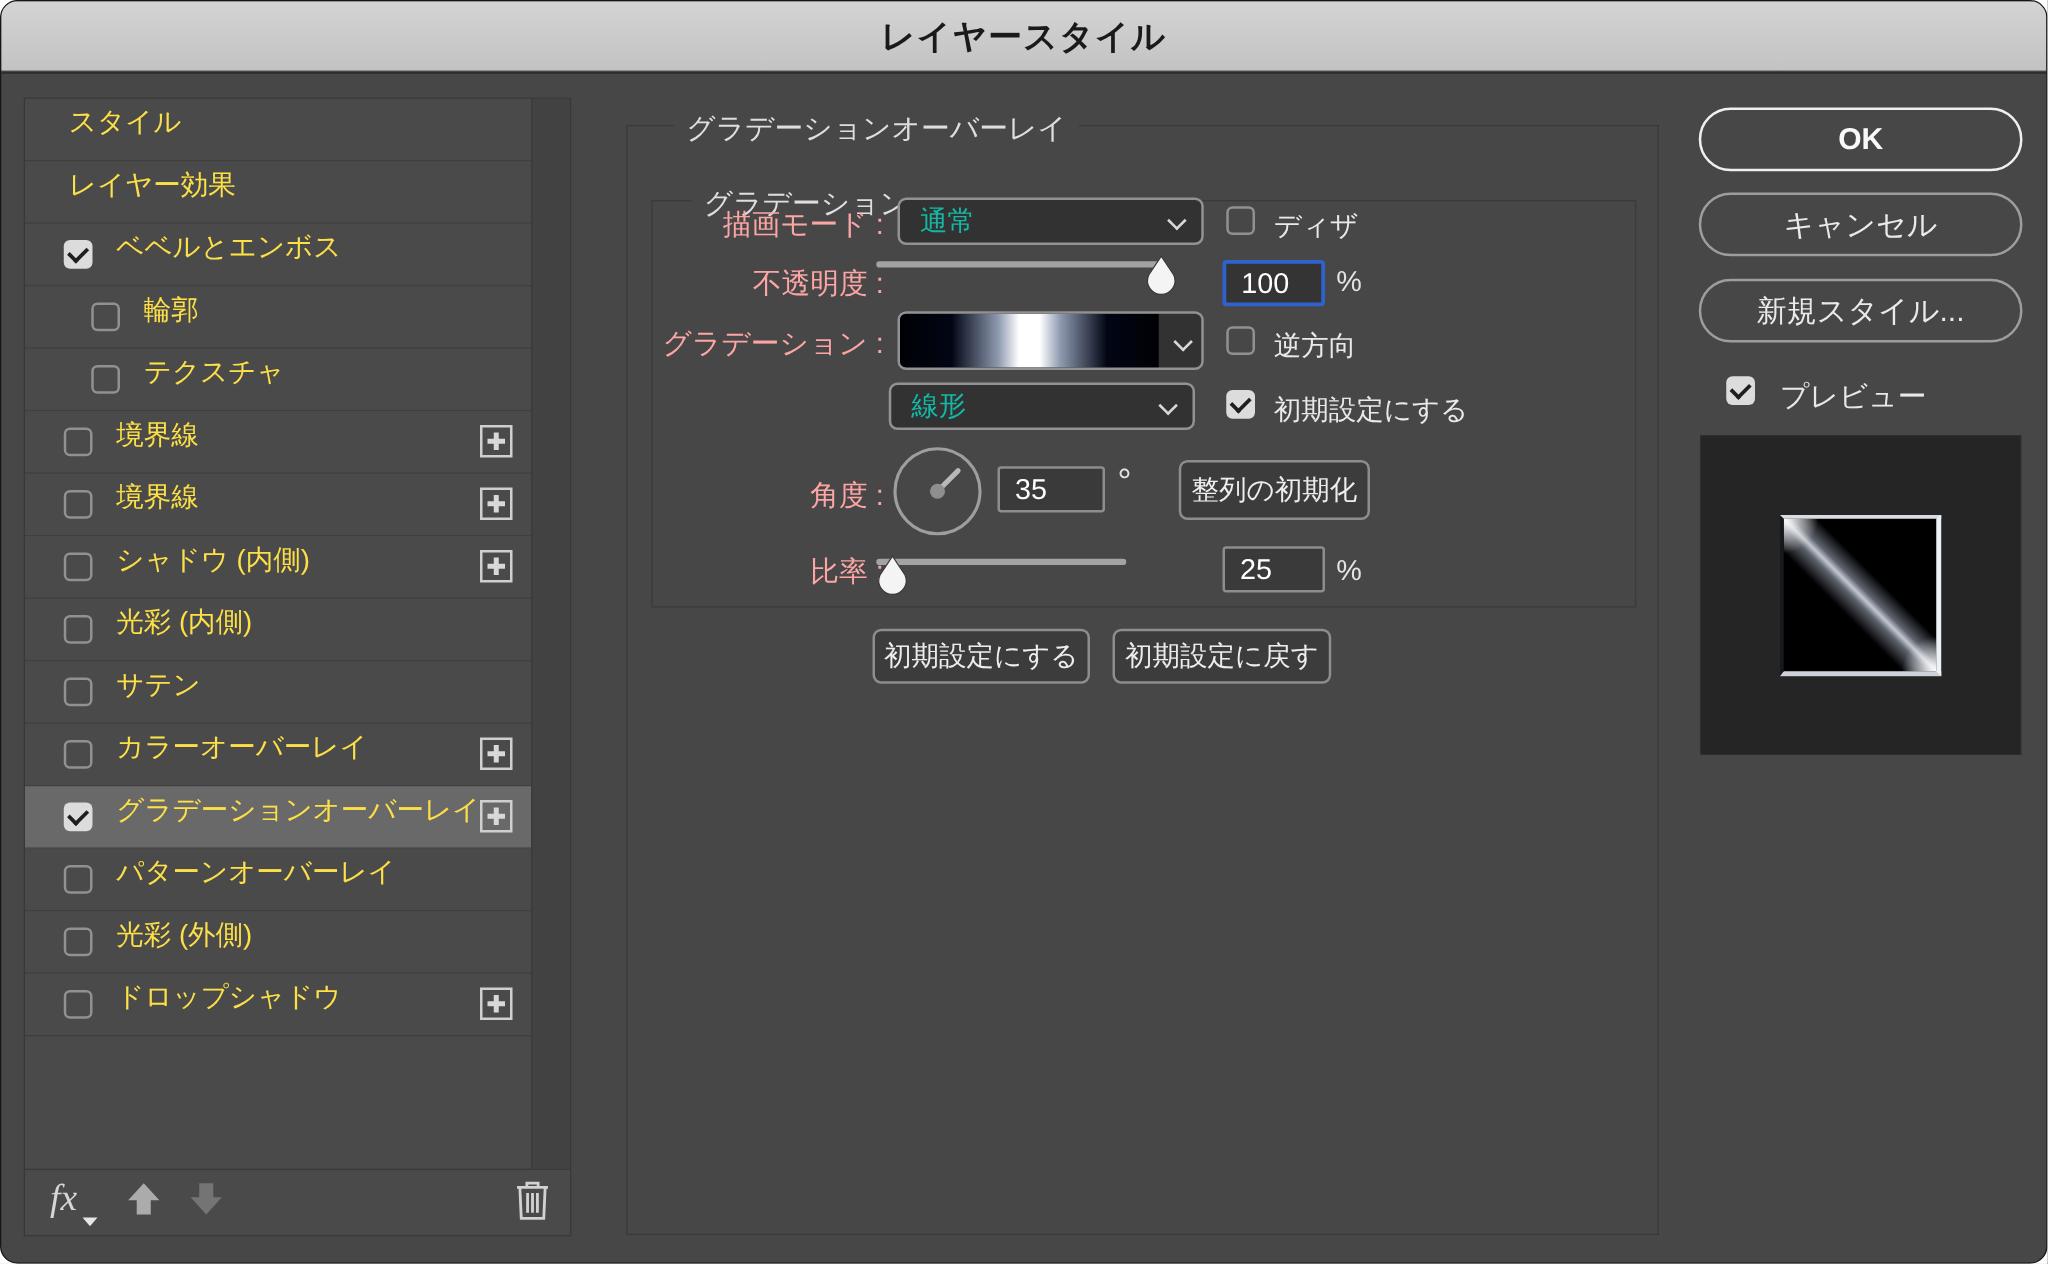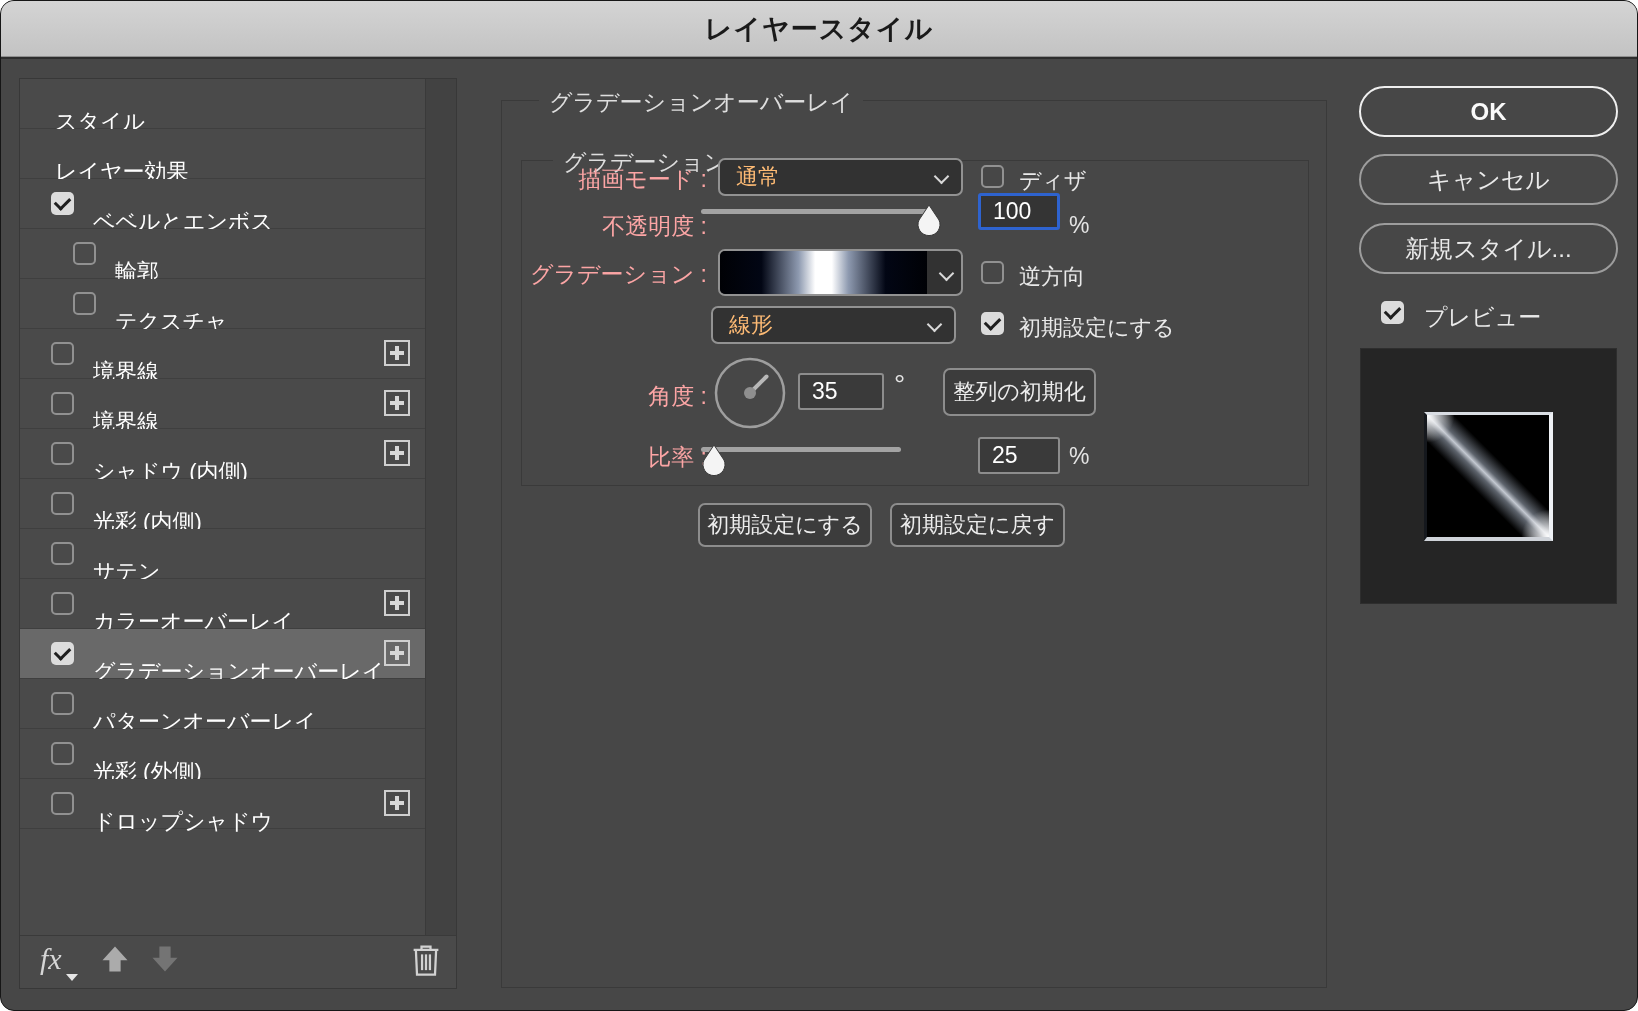--- a/index.html
+++ b/index.html
@@ -13,21 +13,21 @@
     display:flex;align-items:center;justify-content:center;}
   .titlebar span{font-size:27px;font-weight:700;color:#1a1a1a;letter-spacing:1px;}
 
   
   .sidebar{position:absolute;left:18px;top:77px;width:438px;height:911px;
     background:#4a4a4a;border:1px solid #383838;box-sizing:border-box;}
   .side-list{position:absolute;left:0;top:0;width:406px;height:857px;overflow:hidden;}
   .scroll-gutter{position:absolute;right:0;top:0;width:30px;height:857px;background:#424242;border-left:1px solid #3a3a3a;}
   .side-row{position:relative;height:49px;border-bottom:1px solid #3f3f3f;background:#4a4a4a;}
   .side-row.selected{background:#696969;}
-  .side-row .row-label{position:absolute;left:73px;top:28px;font-size:22px;color:#ffffff;white-space:nowrap;}
+  .side-row .row-label{position:absolute;left:73px;top:4px;font-size:22px;color:#fde047;white-space:nowrap;}
   .side-row.nocheck .row-label{left:35px;}
   .side-row.indent .row-label{left:95px;}
   .cbx{position:absolute;width:23px;height:23px;border-radius:5px;box-sizing:border-box;}
   .cbx.off{border:2px solid #919191;background:transparent;}
   .cbx.on{background:#dcdcdc;border:none;}
   .cbx.on::after{content:"";position:absolute;left:4px;top:5px;width:12px;height:7px;
     border-left:3px solid #1f1f1f;border-bottom:3px solid #1f1f1f;transform:rotate(-45deg);}
   .side-row .cbx{left:31px;top:13px;}
   .side-row.indent .cbx{left:53px;}
   .plusbox{position:absolute;right:16px;top:11px;width:26px;height:26px;border:2px solid #cfcfcf;box-sizing:border-box;background:transparent;}
@@ -42,21 +42,21 @@
   .arrow.down{left:130px;}
   .trash{position:absolute;right:14px;top:6px;width:32px;height:36px;}
 
   
   .group{position:absolute;border:1px solid #3a3a3a;box-sizing:border-box;}
   .group-legend{position:absolute;background:#474747;padding:0 10px;font-size:23px;color:#dedede;white-space:nowrap;}
 
   
   .lbl{position:absolute;font-size:23px;color:#fca5a5;white-space:nowrap;text-align:right;width:306px;left:400px;}
   .sel{position:absolute;width:245px;height:38px;background:#323232;border:2px solid #929292;border-radius:7px;box-sizing:border-box;display:flex;align-items:center;padding-left:16px;}
-  .sel .sel-val{font-size:22px;color:#fdba74;}
+  .sel .sel-val{font-size:22px;color:#14b8a6;}
   .chev{position:absolute;right:14px;top:11px;width:11px;height:11px;border-right:2.5px solid #d8d8d8;border-bottom:2.5px solid #d8d8d8;transform:rotate(45deg);box-sizing:border-box;}
   .chk-label{position:absolute;font-size:22px;color:#e9e9e9;white-space:nowrap;}
   .num{position:absolute;width:82px;height:37px;background:#3a3a3a;border:2px solid #8d8d8d;border-radius:3px;box-sizing:border-box;font-size:23px;color:#ffffff;display:flex;align-items:center;padding-left:12px;}
   .num.focused{border:3px solid #2e63cf;background:#343434;}
   .unit{position:absolute;font-size:23px;color:#e4e4e4;}
   .track{position:absolute;height:5px;background:#a3a3a3;border-radius:3px;}
   .thumb{position:absolute;width:28px;height:33px;}
   .pushbtn{position:absolute;background:#3c3c3c;border:2px solid #8d8d8d;border-radius:7px;box-sizing:border-box;display:flex;align-items:center;justify-content:center;font-size:22px;color:#ededed;}
   .swatch{position:absolute;left:717px;top:248px;width:245px;height:47px;border:2px solid #929292;border-radius:7px;box-sizing:border-box;overflow:hidden;background:#323232;}
   .swatch .grad{position:absolute;left:0;top:0;bottom:0;right:34px;
@@ -201,21 +201,21 @@
     <span class="chev"></span>
   </div>
   <div class="cbx off" style="left:980px;top:164px;"></div>
   <span class="chk-label" style="left:1018px;top:165px;">ディザ</span>
 
   <span class="lbl" style="top:210px;">不透明度 :</span>
   <div class="track" style="left:700px;top:208px;width:228px;"></div>
   <svg class="thumb" viewBox="0 0 28 33" style="left:914px;top:203px;">
     <path d="M14 1 L24 16 A11 11 0 1 1 4 16 Z" fill="#f4f4f4" stroke="#3a3a3a" stroke-width="1"></path>
   </svg>
-  <div class="num focused" style="left:977px;top:192px;">
+  <div class="num focused" style="left:977px;top:207px;">
     <span>100</span>
   </div>
   <span class="unit" style="left:1068px;top:211px;">%</span>
 
   <span class="lbl" style="top:258px;">グラデーション :</span>
   <div class="swatch">
     <div class="grad"></div>
     <span class="chev"></span>
   </div>
   <div class="cbx off" style="left:980px;top:260px;"></div>

